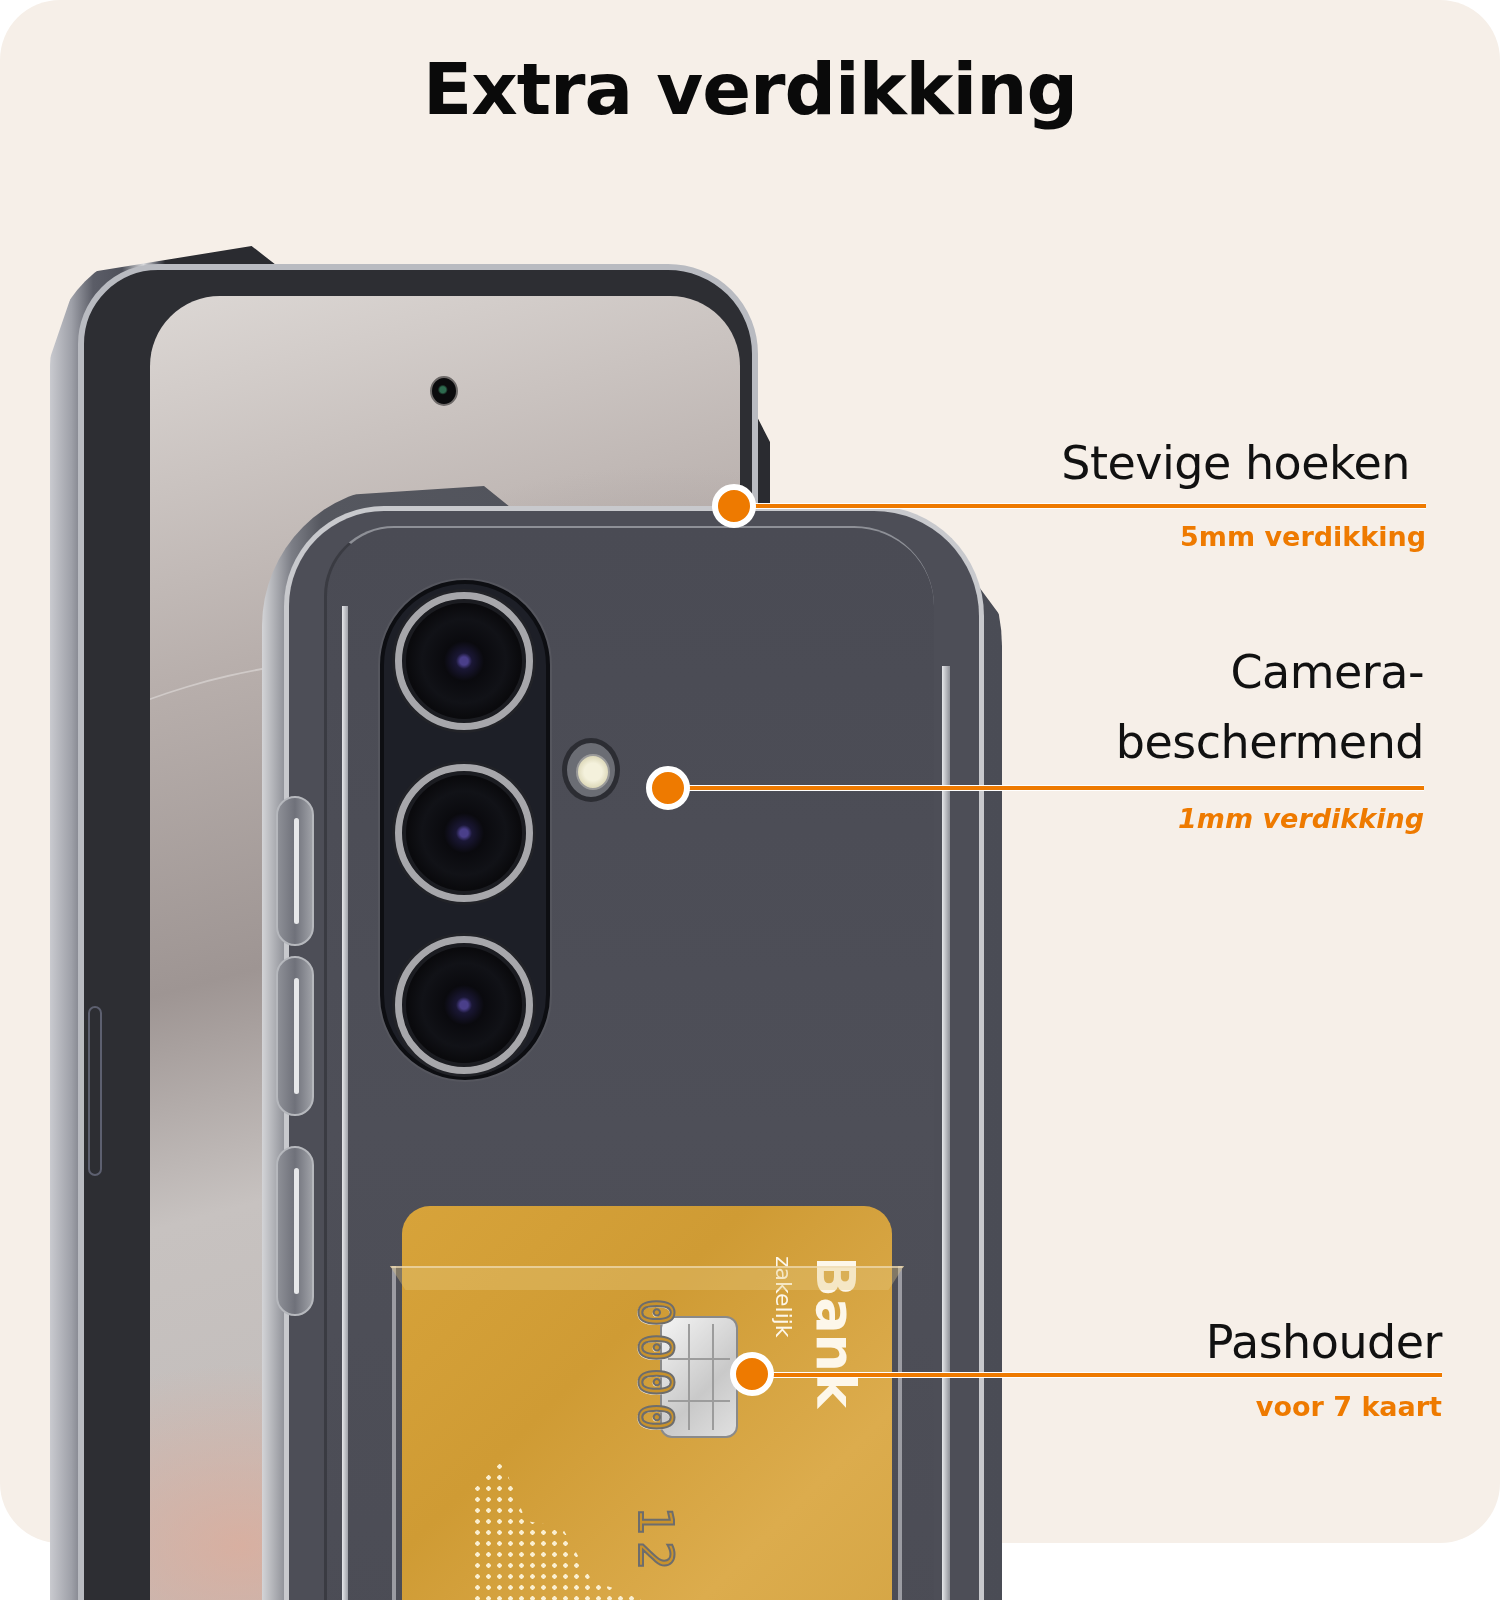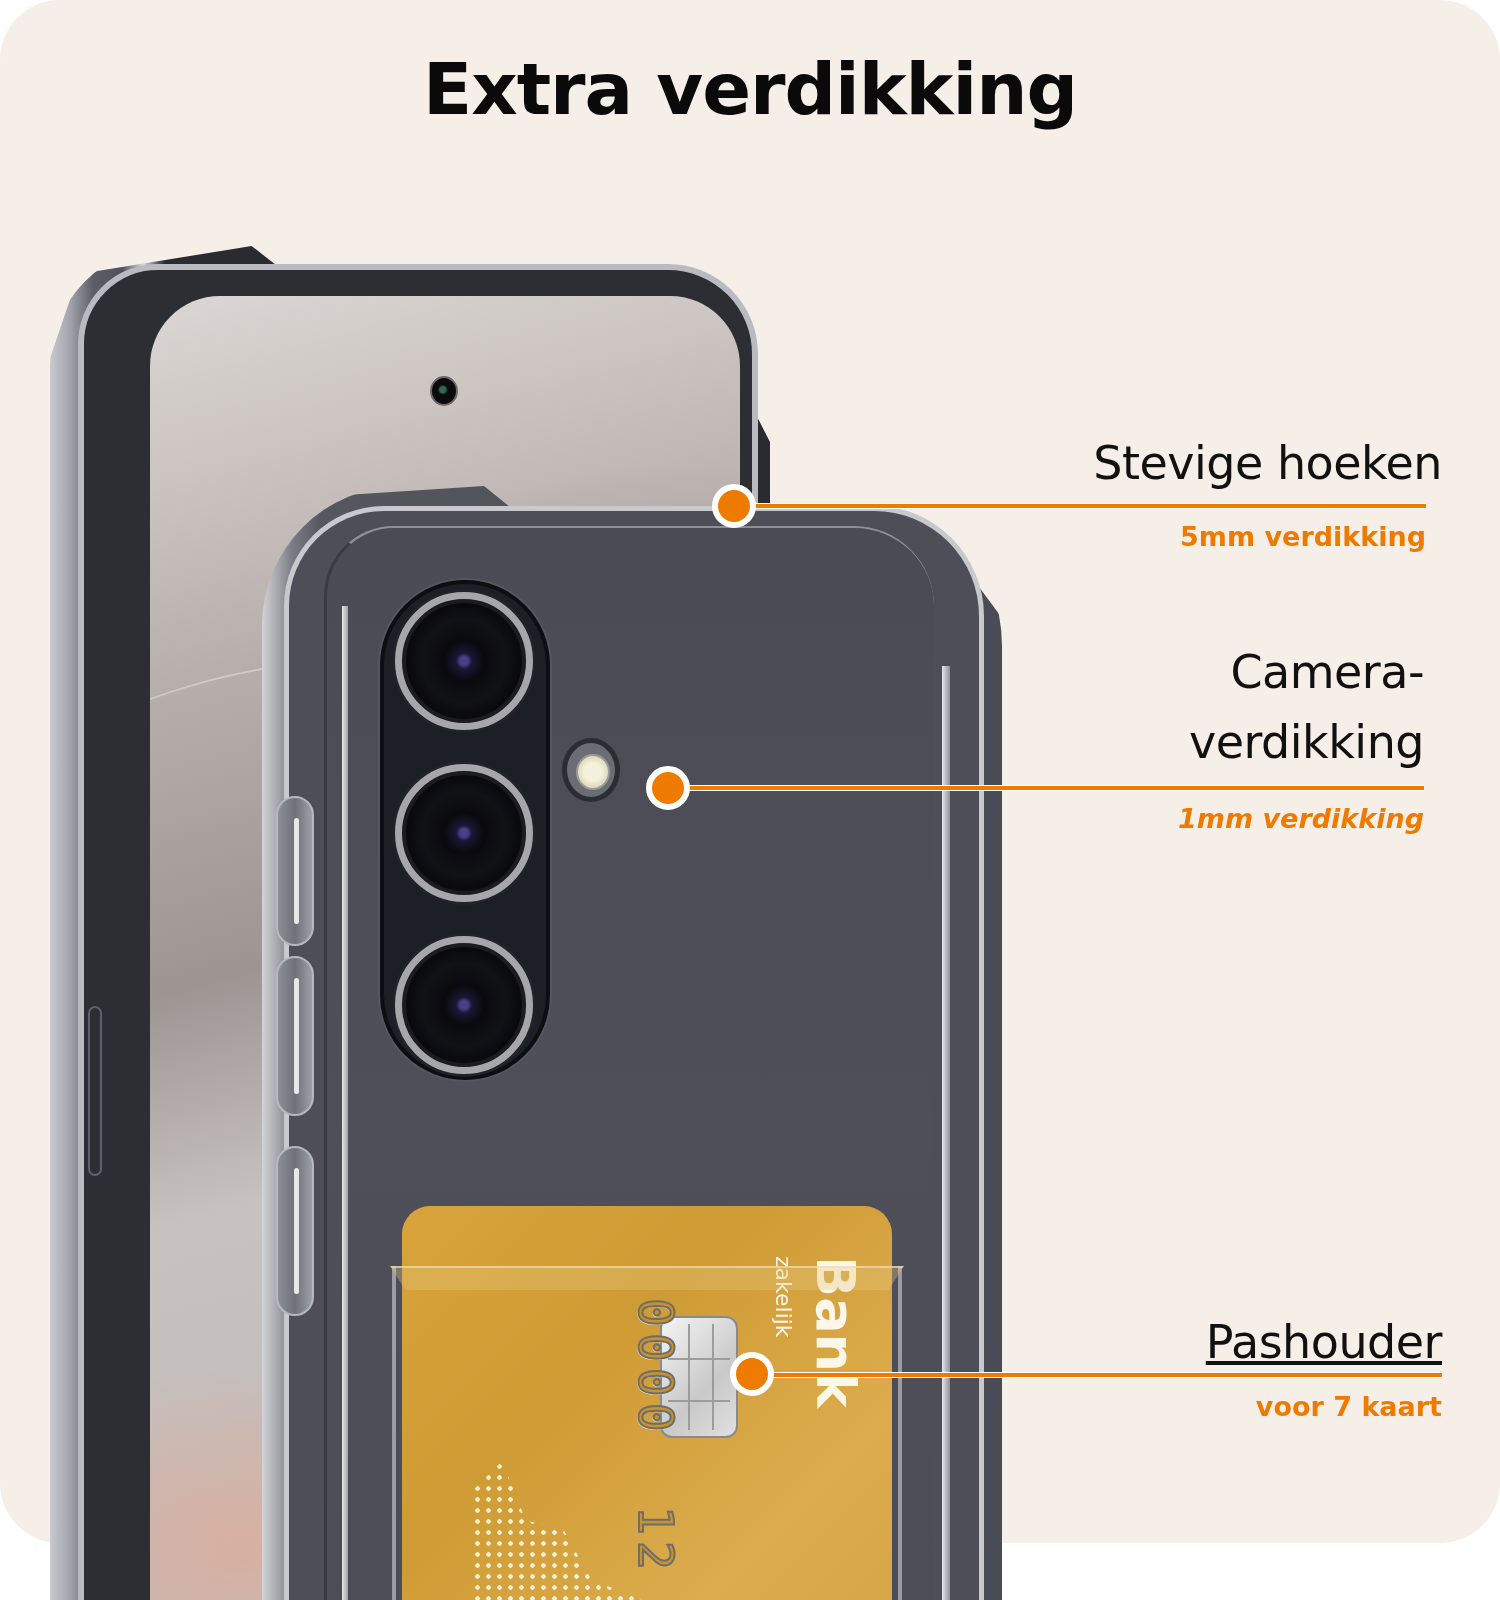--- a/index.html
+++ b/index.html
@@ -242,27 +242,27 @@
     <div class="card-num2">12</div>
     <div class="card-sub">zakelijk</div>
     <div class="card-bank">Bank</div>
   </div>
   <div class="pocket-sides"></div>
   <div class="pocket-edge"></div>
 </div>
 
 <div class="line" style="left:740px;top:503px;width:686px;"></div>
 <div class="dot" style="left:712px;top:484px;"></div>
-<div class="c-label" style="right:58px;top:435px;margin-left:19px;">Stevige hoeken</div>
+<div class="c-label" style="right:90px;top:435px;margin-left:19px;">Stevige hoeken</div>
 <div class="c-sub" style="right:74px;top:520px;">5mm verdikking</div>
 
 <div class="line" style="left:680px;top:785px;width:744px;"></div>
 <div class="dot" style="left:646px;top:766px;"></div>
 <div class="c-label" style="right:76px;top:644px;">
   <span style="display:block;text-align:left;margin-left:16px;">Camera-</span>
 </div>
-<div class="c-label" style="right:76px;top:714px;">verdikking</div>
+<div class="c-label" style="right:76px;top:714px;">beschermend</div>
 <div class="c-sub" style="right:76px;top:802px;font-style:italic;">1mm verdikking</div>
 
 <div class="line" style="left:760px;top:1372px;width:682px;"></div>
 <div class="dot" style="left:730px;top:1352px;"></div>
-<div class="c-label" style="right:58px;top:1314px;text-decoration:underline;">Pashouder</div>
+<div class="c-label" style="right:58px;top:1314px;">Pashouder</div>
 <div class="c-sub" style="right:58px;top:1390px;">voor 7 kaart</div>
 
 </body></html>

